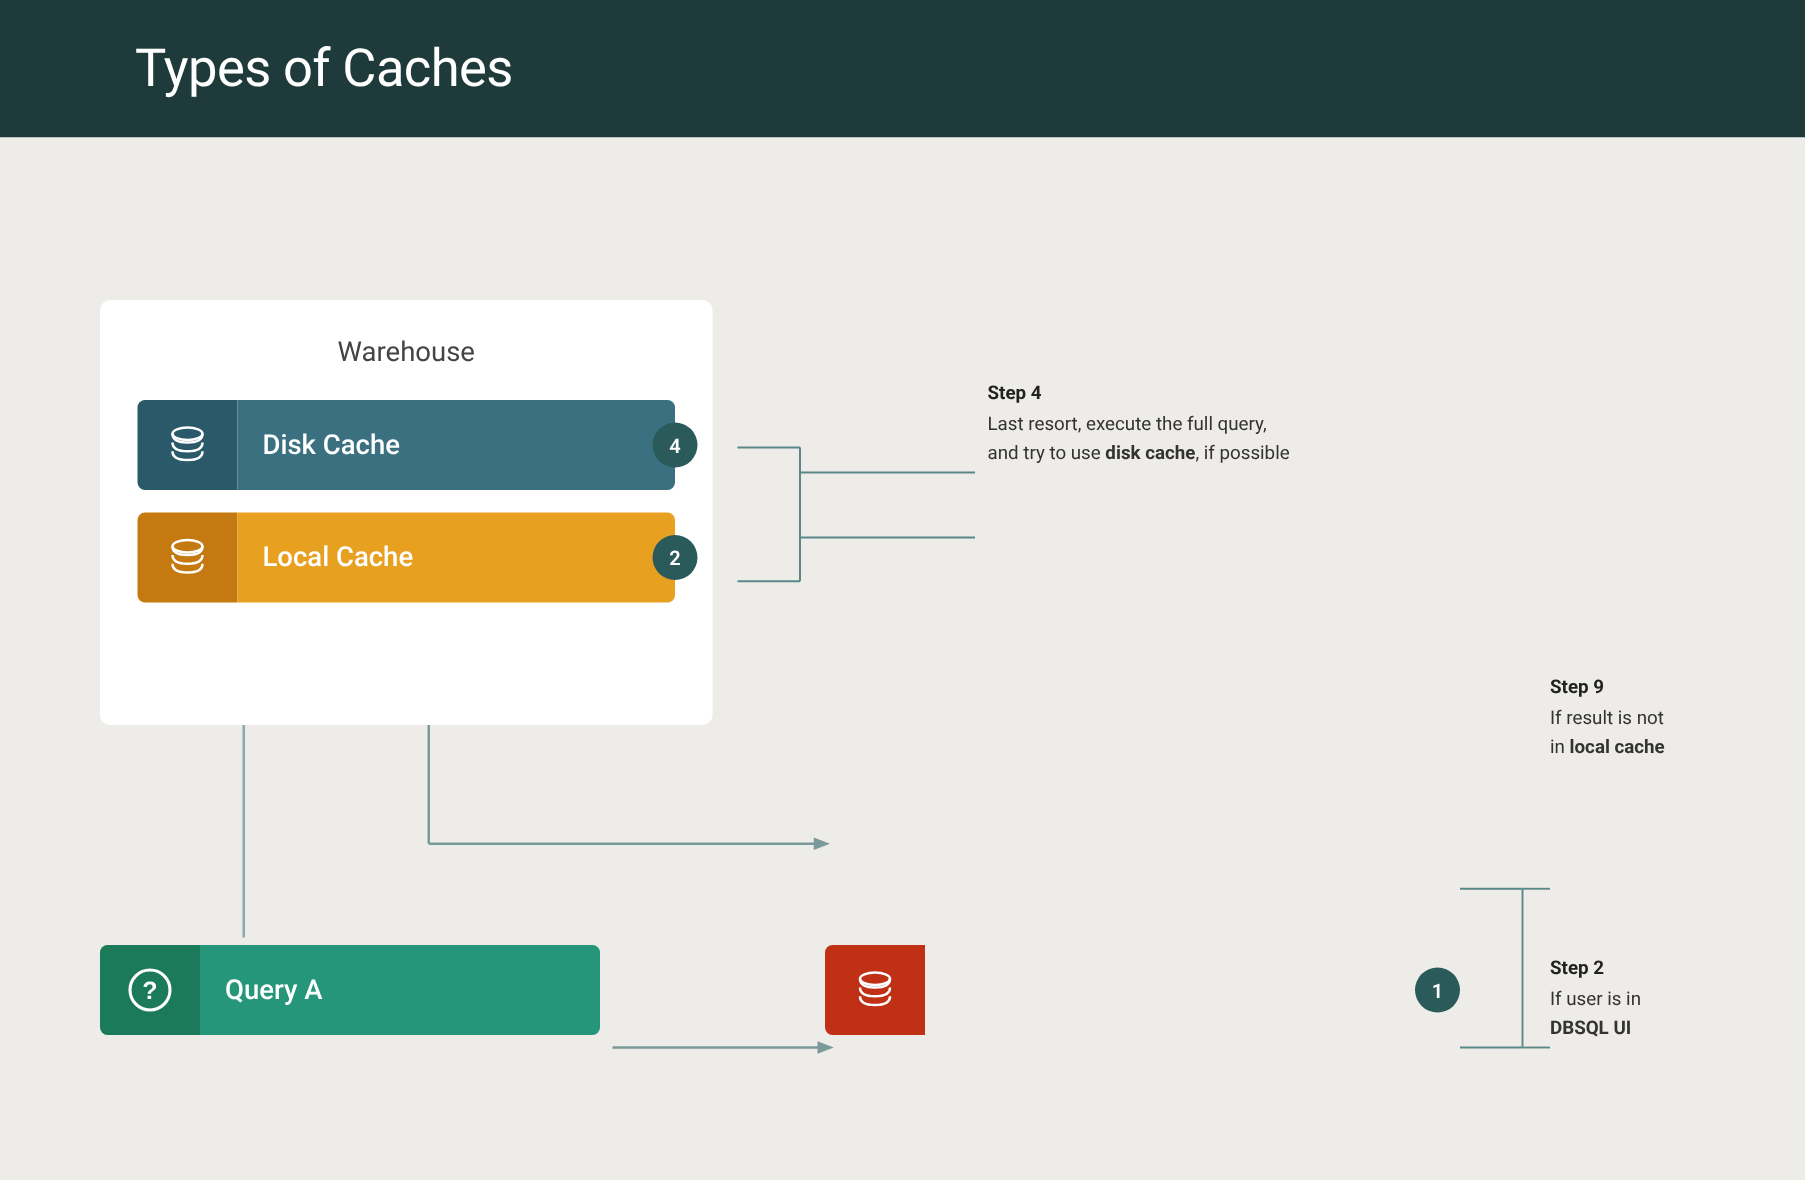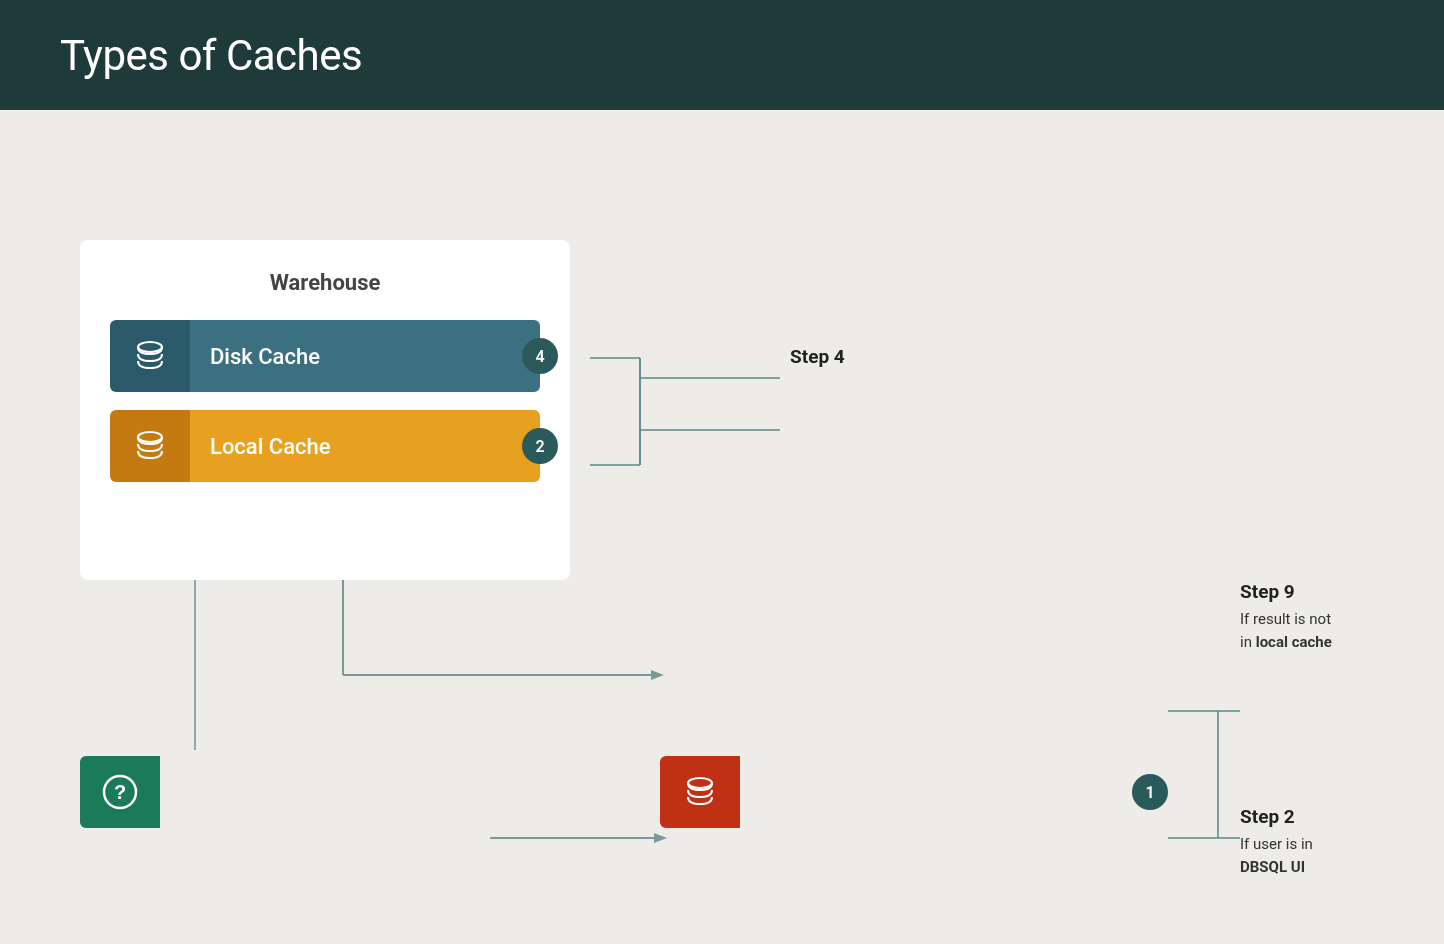--- a/index.html
+++ b/index.html
@@ -18,20 +18,21 @@
       display: flex;
       align-items: center;
       padding: 0 60px;
     }
 
     .header-title {
       color: #ffffff;
       font-size: 42px;
       font-weight: 400;
       letter-spacing: -0.5px;
+      margin-left: 48px;
     }
 
     .main-content {
       width: 100%;
       height: 834px;
       background: #eeece8;
       position: relative;
       padding: 60px;
     }
 
@@ -43,21 +44,21 @@
       width: 490px;
       height: 340px;
       background: #ffffff;
       border-radius: 8px;
       padding: 30px 30px 30px 30px;
     }
 
     .warehouse-label {
       color: #444444;
       font-size: 22px;
-      font-weight: 700;
+      font-weight: 400;
       margin-bottom: 25px;
       text-align: center;
     }
 
     
     .cache-bar {
       display: flex;
       align-items: center;
       border-radius: 6px;
       height: 72px;
@@ -134,25 +135,24 @@
       width: 38px;
       height: 38px;
     }
 
     
     .step-desc {
       position: absolute;
     }
 
     .step-desc-title {
-      font-size: 19px;
+      font-size: 15px;
       font-weight: 700;
       color: #222222;
       margin-bottom: 5px;
-      margin-top: 40px;
     }
 
     .step-desc-text {
       font-size: 15px;
       font-weight: 400;
       color: #333333;
       line-height: 1.5;
     }
 
     .step-desc-text b {
@@ -261,20 +261,23 @@
       </div>
       <div class="cache-bar-text-section local-cache-main">
         <span class="cache-bar-label">Local Cache</span>
       </div>
       <div class="step-badge">2</div>
     </div>
   </div>
 
   <div class="step-desc" style="left: 790px; top: 195px; max-width: 380px;">
     <div class="step-desc-title">Step 4</div>
+    <div class="step-desc-text">
+      Last resort, execute the full query,<br>and try to use <b>disk cache</b>, if possible
+    </div>
   </div>
 
 
 
   <div class="step-desc" style="left: 1240px; top: 430px; max-width: 180px;">
     <div class="step-desc-title">Step 9</div>
     <div class="step-desc-text">
       If result is not<br>in <b>local cache</b>
     </div>
   </div>
@@ -302,16 +305,19 @@
 
   <div class="query-bar-wrapper">
     <div class="cache-bar">
       <div class="cache-bar-icon query-icon" style="border-radius:6px 0 0 6px;">
 
         <svg width="44" height="44" viewBox="0 0 44 44" fill="none">
           <circle cx="22" cy="22" r="16" stroke="white" stroke-width="2.5" fill="none"></circle>
           <text x="22" y="29" text-anchor="middle" fill="white" font-size="20" font-weight="bold" font-family="sans-serif">?</text>
         </svg>
       </div>
+      <div class="cache-bar-text-section query-main">
+        <span class="cache-bar-label">Query A</span>
+      </div>
     </div>
   </div>
 
 </div>
 
 </body></html>

